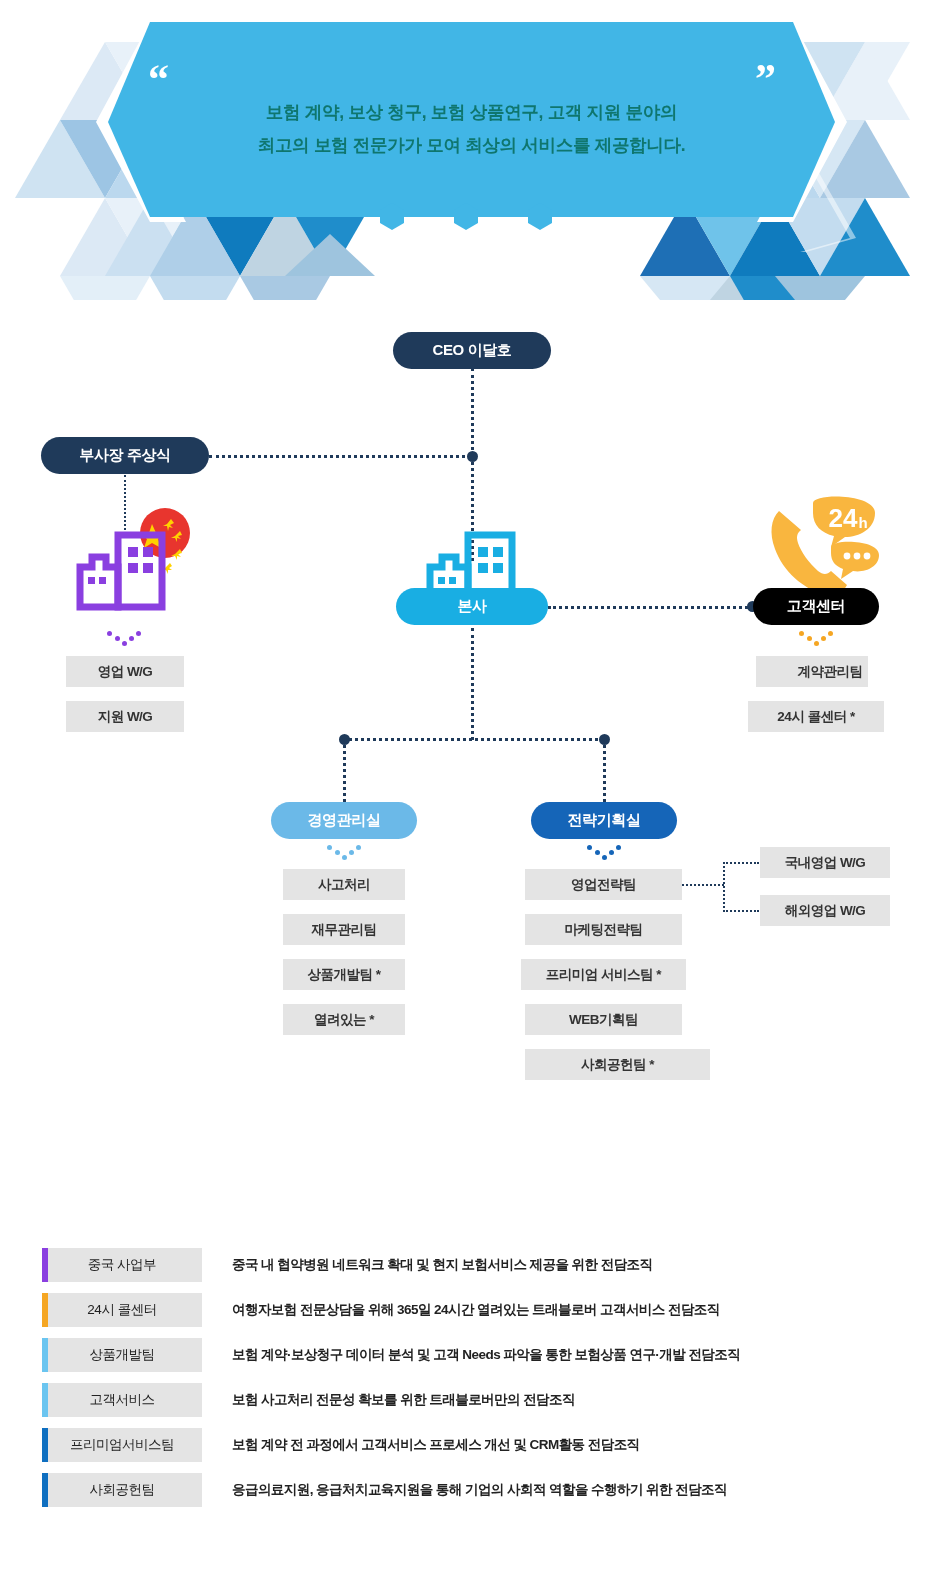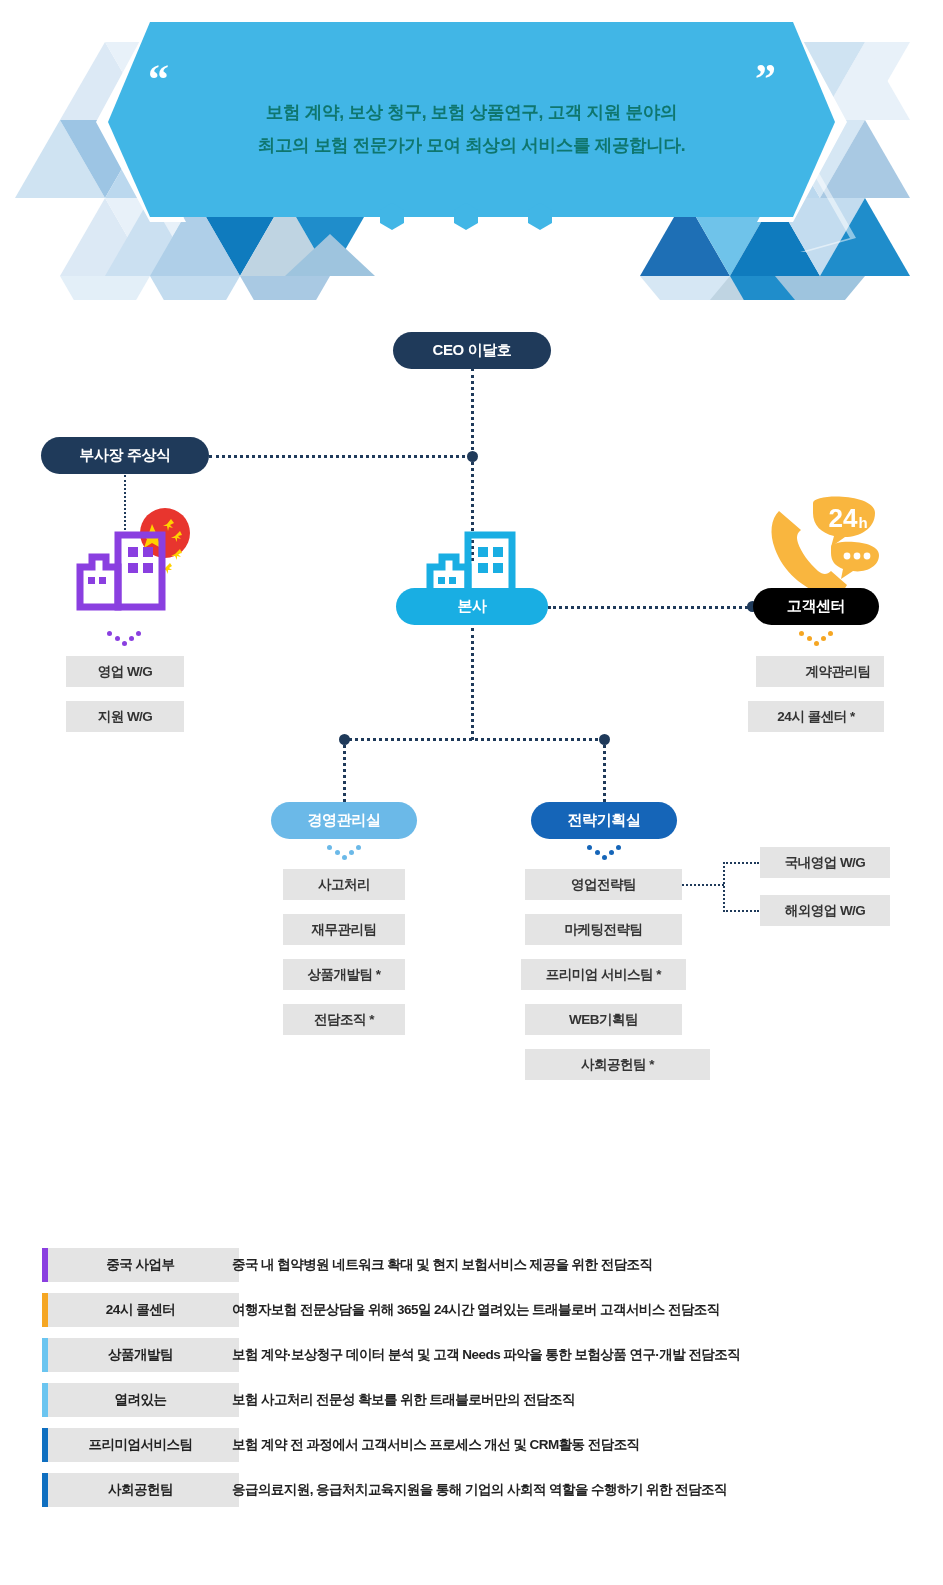--- a/index.html
+++ b/index.html
@@ -154,27 +154,27 @@
     left:0; top:1248px;
     width:943px;
   }
   .legend-row{
     position:relative;
     height:45px;
   }
   .legend-chip{
     position:absolute;
     left:42px; top:0;
-    width:197px; height:34px;
+    width:160px; height:34px;
     background:#E4E4E4;
     display:flex;
     align-items:center;
     justify-content:center;
     font-size:13.5px;
-    font-weight:bold;
+    font-weight:normal;
     color:#222222;
     letter-spacing:-0.5px;
     box-sizing:border-box;
   }
   .legend-bar{
     position:absolute;
     left:42px; top:0;
     width:6px; height:34px;
   }
   .legend-desc{
@@ -385,21 +385,21 @@
     <div class="pill pill-amber" style="left:753px;top:288px;width:126px;height:37px;">
       <span>고객센터</span>
     </div>
     <div class="chev" style="left:799px;top:330px;">
       <i style="left:0px;top:1px;background:#F5A623;"></i>
       <i style="left:8px;top:6px;background:#F5A623;"></i>
       <i style="left:15px;top:11px;background:#F5A623;"></i>
       <i style="left:22px;top:6px;background:#F5A623;"></i>
       <i style="left:29px;top:1px;background:#F5A623;"></i>
     </div>
-    <div class="teambox" style="left:756px;top:356px;width:128px;height:31px;padding-left:36px;">
+    <div class="teambox" style="left:756px;top:356px;width:112px;height:31px;padding-left:36px;">
       <span>계약관리팀</span>
     </div>
     <div class="teambox" style="left:748px;top:401px;width:136px;height:31px;">
       <span>24시 콜센터 *</span>
     </div>
 
     <div class="pill pill-lightblue" style="left:271px;top:502px;width:146px;height:37px;">
       <span>경영관리실</span>
     </div>
     <div class="chev" style="left:327px;top:544px;">
@@ -412,21 +412,21 @@
     <div class="teambox" style="left:283px;top:569px;width:122px;height:31px;">
       <span>사고처리</span>
     </div>
     <div class="teambox" style="left:283px;top:614px;width:122px;height:31px;">
       <span>재무관리팀</span>
     </div>
     <div class="teambox" style="left:283px;top:659px;width:122px;height:31px;">
       <span>상품개발팀 *</span>
     </div>
     <div class="teambox" style="left:283px;top:704px;width:122px;height:31px;">
-      <span>전담조직 *</span>
+      <span>열려있는 *</span>
     </div>
 
     <div class="pill pill-darkblue" style="left:531px;top:502px;width:146px;height:37px;">
       <span>전략기획실</span>
     </div>
     <div class="chev" style="left:587px;top:544px;">
       <i style="left:0px;top:1px;background:#1565B8;"></i>
       <i style="left:8px;top:6px;background:#1565B8;"></i>
       <i style="left:15px;top:11px;background:#1565B8;"></i>
       <i style="left:22px;top:6px;background:#1565B8;"></i>
@@ -479,21 +479,21 @@
     <div class="legend-row">
       <div class="legend-chip">
         <span>상품개발팀</span>
       </div>
       <div class="legend-bar" style="background:#6BC5F0;"></div>
       <div class="legend-desc">보험 계약·보상청구 데이터 분석 및 고객 Needs 파악을 통한 보험상품 연구·개발 전담조직</div>
     </div>
 
     <div class="legend-row">
       <div class="legend-chip">
-        <span>열려있는</span>
+        <span>고객서비스</span>
       </div>
       <div class="legend-bar" style="background:#6BC5F0;"></div>
       <div class="legend-desc">보험 사고처리 전문성 확보를 위한 트래블로버만의 전담조직</div>
     </div>
 
     <div class="legend-row">
       <div class="legend-chip">
         <span>프리미엄서비스팀</span>
       </div>
       <div class="legend-bar" style="background:#0F6FC0;"></div>

